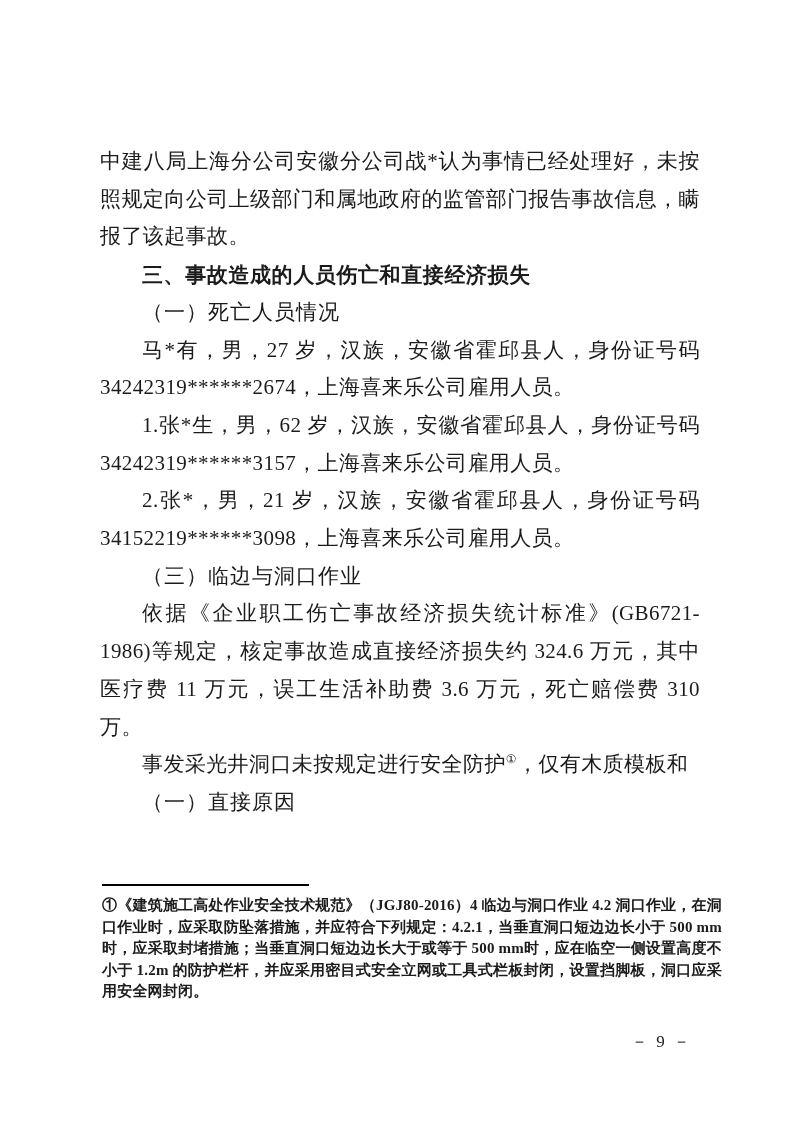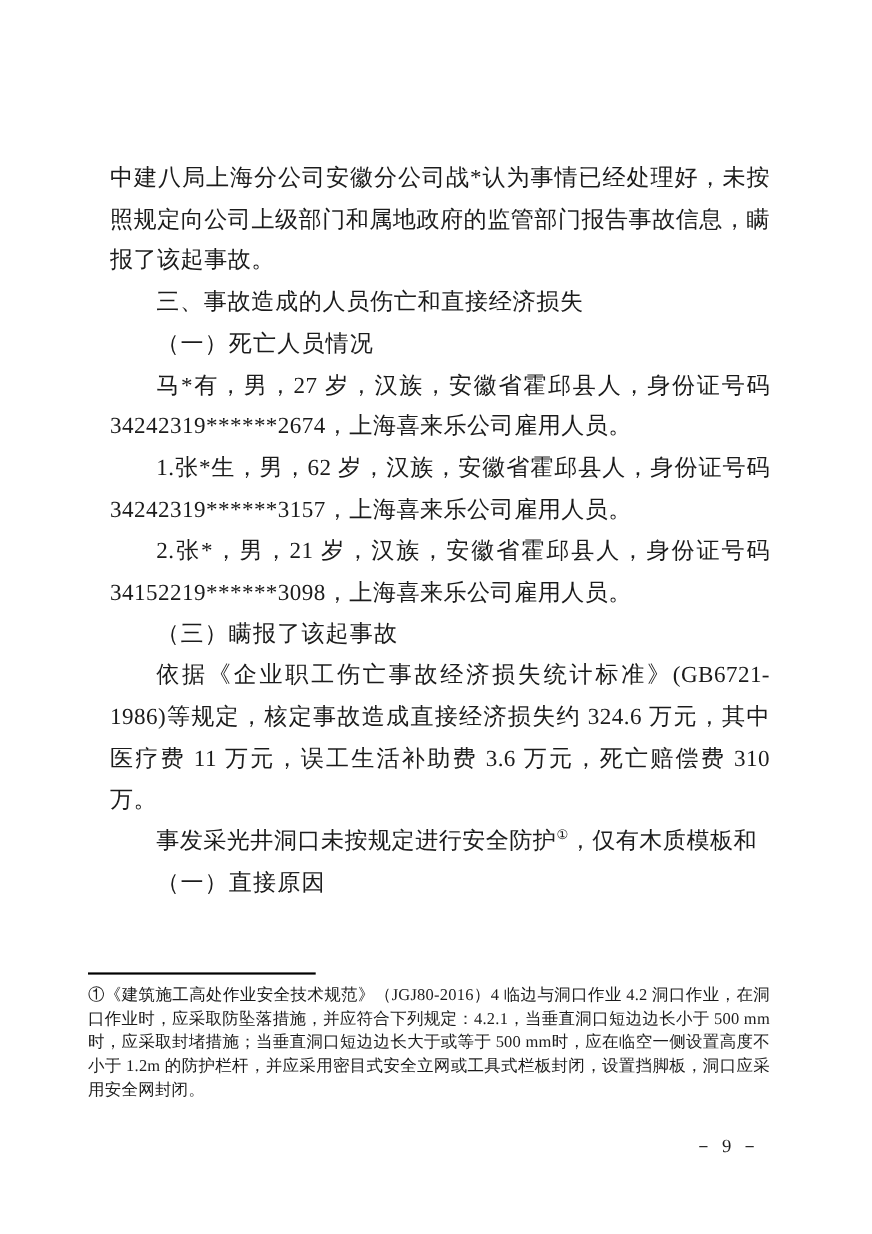--- a/index.html
+++ b/index.html
@@ -21,36 +21,37 @@
     width: 600px;
     font-size: 21px;
     line-height: 37.7px;
     text-align: justify;
     letter-spacing: 0.4px;
   }
   .para { margin: 0; }
   .indent { text-indent: 2em; }
   .heading {
     font-family: "Liberation Sans", "DejaVu Sans", sans-serif;
-    font-weight: normal;
+    font-weight: bold;
     letter-spacing: 0.6px;
   }
   .subheading {
     
     letter-spacing: 1px;
   }
   .fn-ref {
     font-size: 12px;
     line-height: 0;
     vertical-align: super;
   }
   .footnote-area {
     position: absolute;
-    left: 80px; top: 884px;
+    left: 102px; top: 884px;
     width: 620px;
+    font-weight: bold;
   }
   .footnote-rule {
     width: 207px; height: 2px;
     background: #000000;
     margin-bottom: 9px;
   }
   .footnote-text {
     font-size: 15px;
     line-height: 21.6px;
     text-align: justify;
@@ -77,21 +78,21 @@
 
     <p class="para subheading indent">（一）死亡人员情况</p>
 
     <p class="para indent">马*有，男，27 岁，汉族，安徽省霍邱县人，身份证号码34242319******2674，上海喜来乐公司雇用人员。</p>
 
 
     <p class="para indent">1.张*生，男，62 岁，汉族，安徽省霍邱县人，身份证号码34242319******3157，上海喜来乐公司雇用人员。</p>
 
     <p class="para indent">2.张*，男，21 岁，汉族，安徽省霍邱县人，身份证号码34152219******3098，上海喜来乐公司雇用人员。</p>
 
-    <p class="para subheading indent">（三）瞒报了该起事故</p>
+    <p class="para subheading indent">（三）临边与洞口作业</p>
 
     <p class="para indent">依据《企业职工伤亡事故经济损失统计标准》(GB6721-1986)等规定，核定事故造成直接经济损失约 324.6 万元，其中医疗费 11 万元，误工生活补助费 3.6 万元，死亡赔偿费 310 万。</p>
 
 
     <p class="para indent"><span>事发采光井洞口未按规定进行安全防护</span><sup class="fn-ref">①</sup><span>，仅有木质模板和</span></p>
 
     <p class="para subheading indent">（一）直接原因</p>
 
   </div>
 

